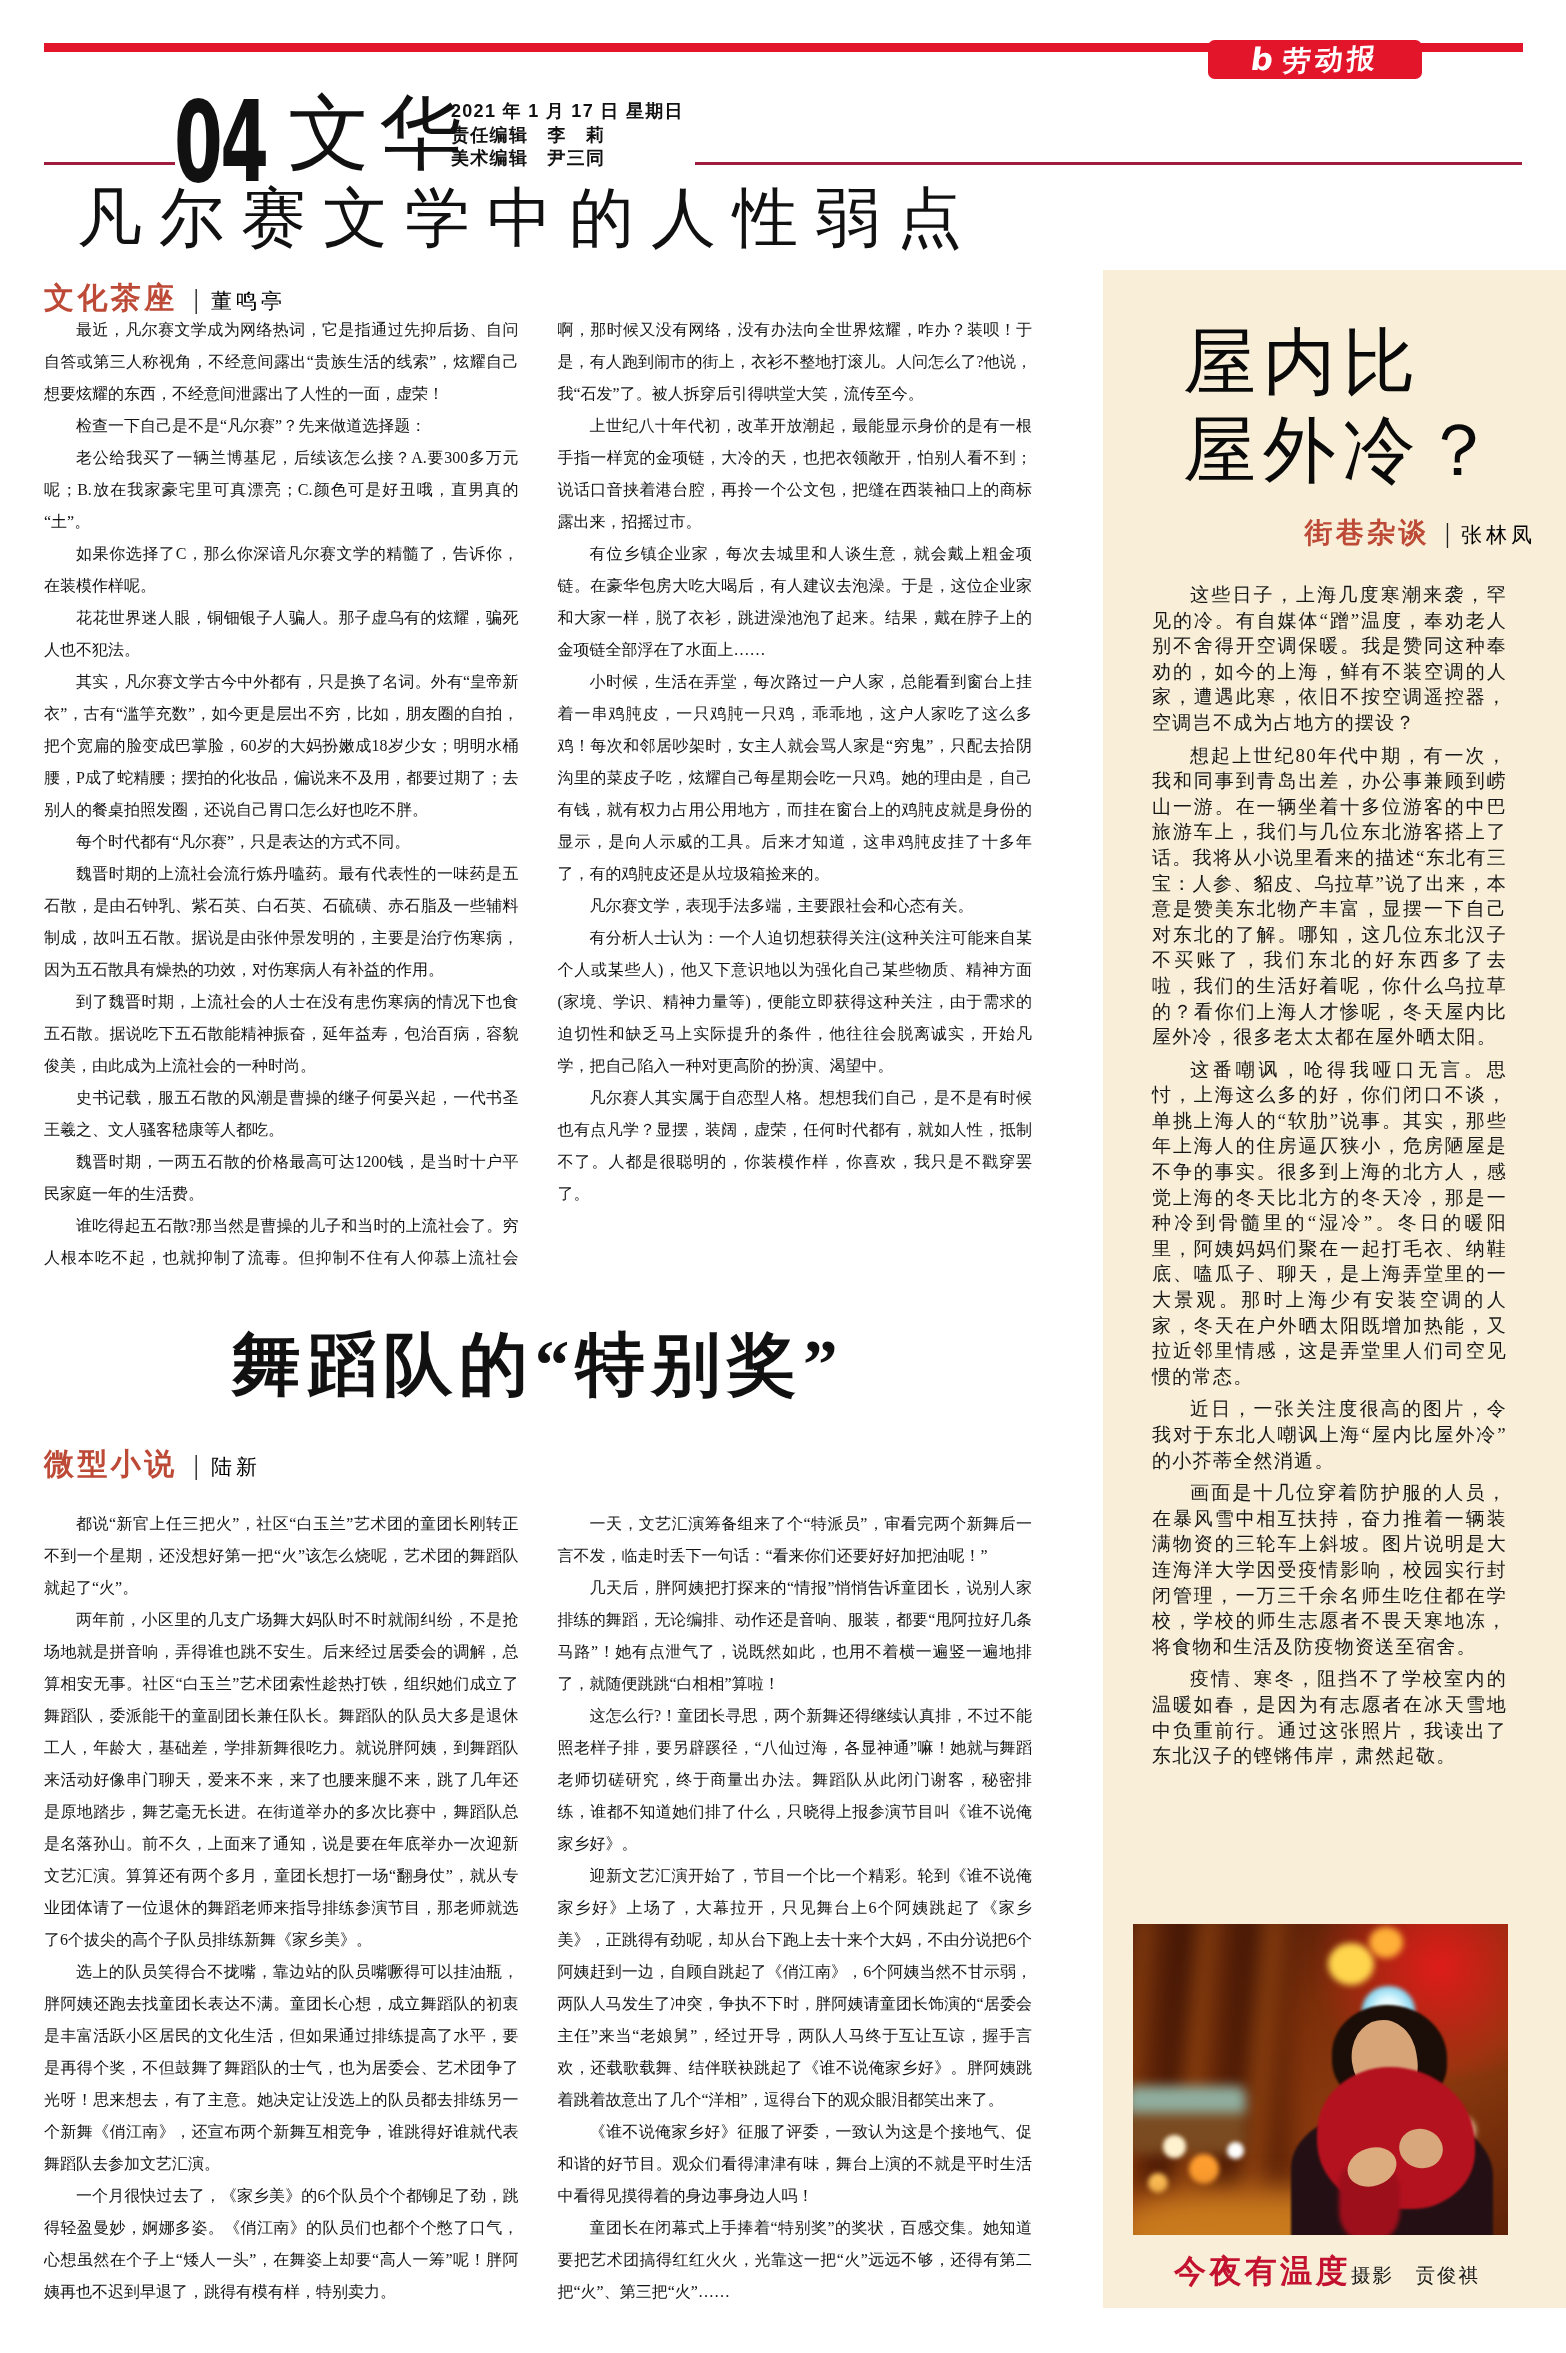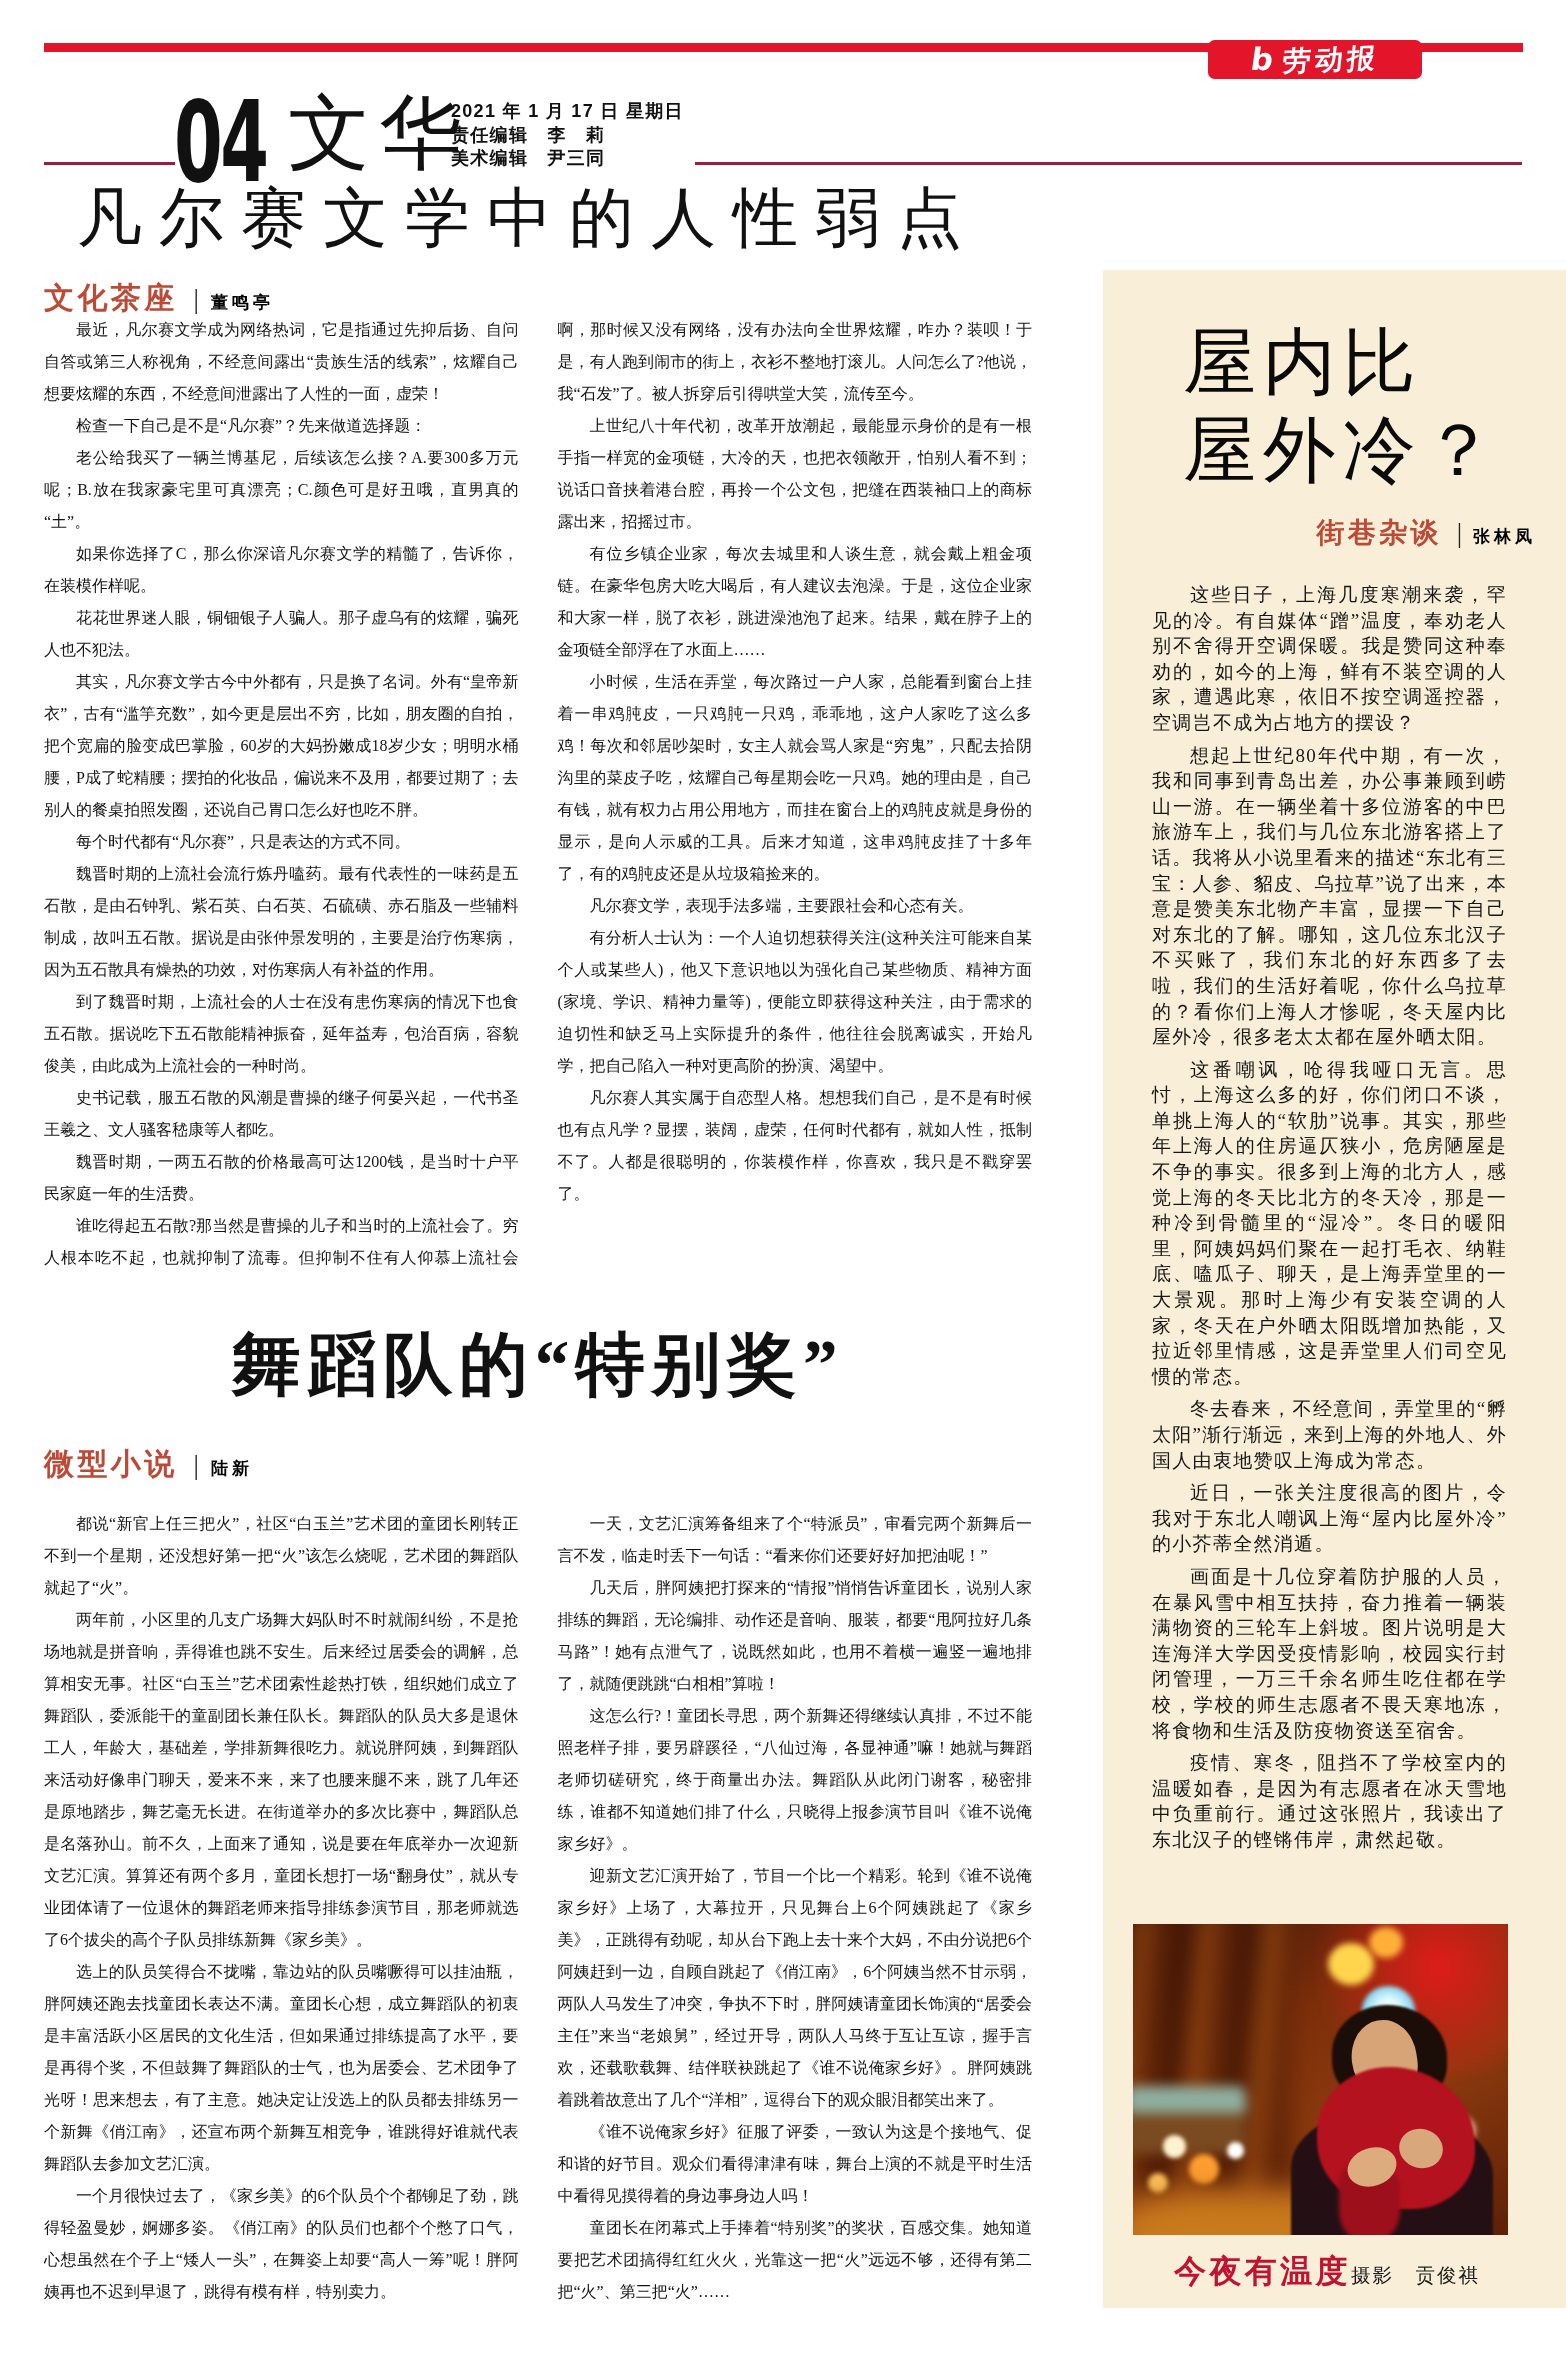--- a/index.html
+++ b/index.html
@@ -20,22 +20,22 @@
                 letter-spacing:9.4px;font-weight:500;text-align:center;}
   .edit-info{position:absolute;left:451px;top:100px;font-family:Liberation Sans, sans-serif;
              font-weight:bold;font-size:18px;line-height:23.6px;letter-spacing:1.3px;}
   .rule{position:absolute;top:162px;height:2.7px;background:#a01c3e;}
   .rule.left{left:44px;width:131px;}
   .rule.right{left:695px;width:827px;}
   
   .kicker-row{position:absolute;display:flex;align-items:baseline;gap:12px;}
   .kicker{font-size:30px;font-weight:bold;color:#bd4a36;letter-spacing:3.4px;}
   .kicker-sep{font-size:27px;color:#222;font-weight:normal;margin-left:4px;}
-  .byline{font-family:"Liberation Sans","DejaVu Sans",sans-serif;font-weight:bold;
-          font-size:17px;letter-spacing:4px;color:#000;}
+  .byline{font-family:"Liberation Sans","DejaVu Sans",sans-serif;font-weight:normal;
+          font-size:21px;letter-spacing:4px;color:#000;}
   .body-cols{position:absolute;column-gap:39px;text-align:justify;overflow:hidden;
              font-size:16px;line-height:32px;color:#141414;}
   .body-cols p{margin:0;text-indent:2em;}
   
   .a1-title{position:absolute;left:77px;top:186px;font-size:65px;line-height:1;
             letter-spacing:17px;font-weight:500;white-space:nowrap;text-align:center;}
   .a1-kicker{left:44px;top:278px;}
   .a1-body{left:44px;top:314px;width:988px;height:976px;column-count:2;}
   
   .a2-title{position:absolute;left:44px;top:1331px;width:988px;text-align:center;
@@ -157,21 +157,20 @@
     </div>
     <div class="sb-kicker">
       <span class="kicker">街巷杂谈</span>
       <span class="kicker-sep">|</span>
       <span class="byline">张林凤</span>
     </div>
     <div class="sb-body">
         <p>这些日子，上海几度寒潮来袭，罕见的冷。有自媒体“蹭”温度，奉劝老人别不舍得开空调保暖。我是赞同这种奉劝的，如今的上海，鲜有不装空调的人家，遭遇此寒，依旧不按空调遥控器，空调岂不成为占地方的摆设？</p>
         <p>想起上世纪80年代中期，有一次，我和同事到青岛出差，办公事兼顾到崂山一游。在一辆坐着十多位游客的中巴旅游车上，我们与几位东北游客搭上了话。我将从小说里看来的描述“东北有三宝：人参、貂皮、乌拉草”说了出来，本意是赞美东北物产丰富，显摆一下自己对东北的了解。哪知，这几位东北汉子不买账了，我们东北的好东西多了去啦，我们的生活好着呢，你什么乌拉草的？看你们上海人才惨呢，冬天屋内比屋外冷，很多老太太都在屋外晒太阳。</p>
         <p>这番嘲讽，呛得我哑口无言。思忖，上海这么多的好，你们闭口不谈，单挑上海人的“软肋”说事。其实，那些年上海人的住房逼仄狭小，危房陋屋是不争的事实。很多到上海的北方人，感觉上海的冬天比北方的冬天冷，那是一种冷到骨髓里的“湿冷”。冬日的暖阳里，阿姨妈妈们聚在一起打毛衣、纳鞋底、嗑瓜子、聊天，是上海弄堂里的一大景观。那时上海少有安装空调的人家，冬天在户外晒太阳既增加热能，又拉近邻里情感，这是弄堂里人们司空见惯的常态。</p>
-        <p>冬去春来，不经意间，弄堂里的“孵太阳”渐行渐远，来到上海的外地人、外国人由衷地赞叹上海成为常态。</p>
         <p>近日，一张关注度很高的图片，令我对于东北人嘲讽上海“屋内比屋外冷”的小芥蒂全然消遁。</p>
         <p>画面是十几位穿着防护服的人员，在暴风雪中相互扶持，奋力推着一辆装满物资的三轮车上斜坡。图片说明是大连海洋大学因受疫情影响，校园实行封闭管理，一万三千余名师生吃住都在学校，学校的师生志愿者不畏天寒地冻，将食物和生活及防疫物资送至宿舍。</p>
         <p>疫情、寒冬，阻挡不了学校室内的温暖如春，是因为有志愿者在冰天雪地中负重前行。通过这张照片，我读出了东北汉子的铿锵伟岸，肃然起敬。</p>
       </div>
 
     <div class="photo">
       <div class="ph bldg"></div>
       <div class="ph glow-red"></div>
       <div class="ph bokeh-y1"></div>
       <div class="ph bokeh-o1"></div>

